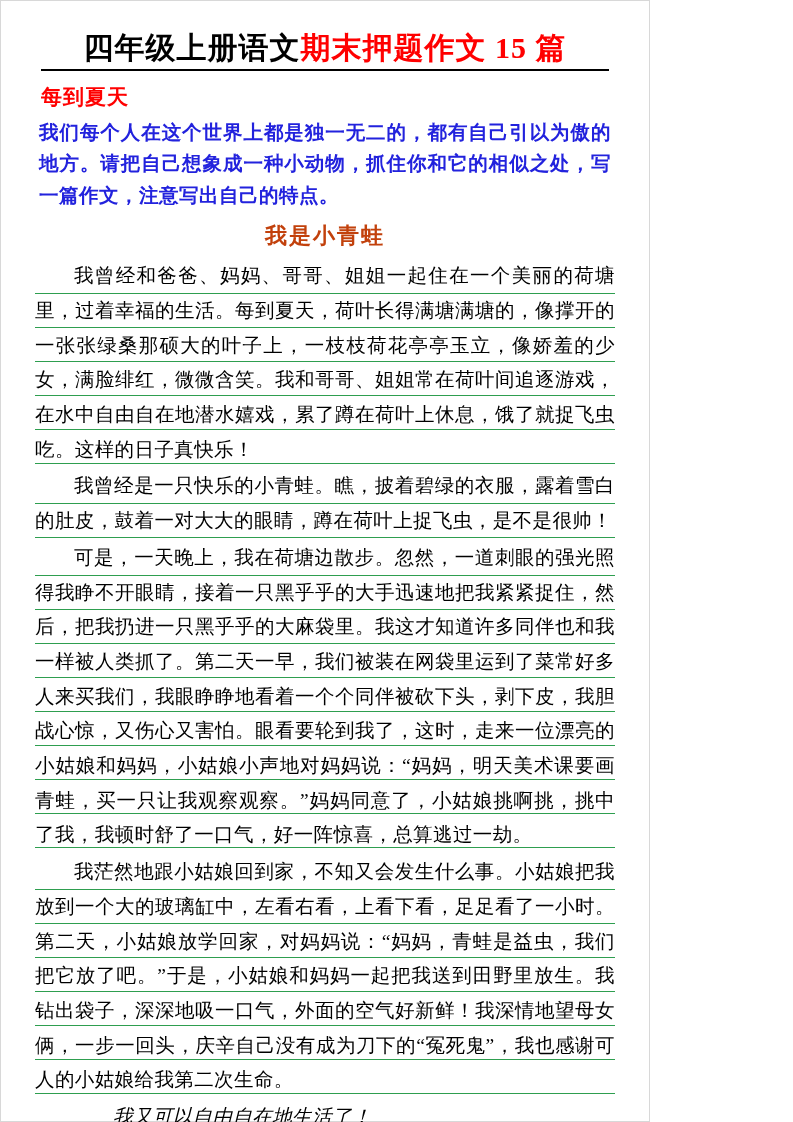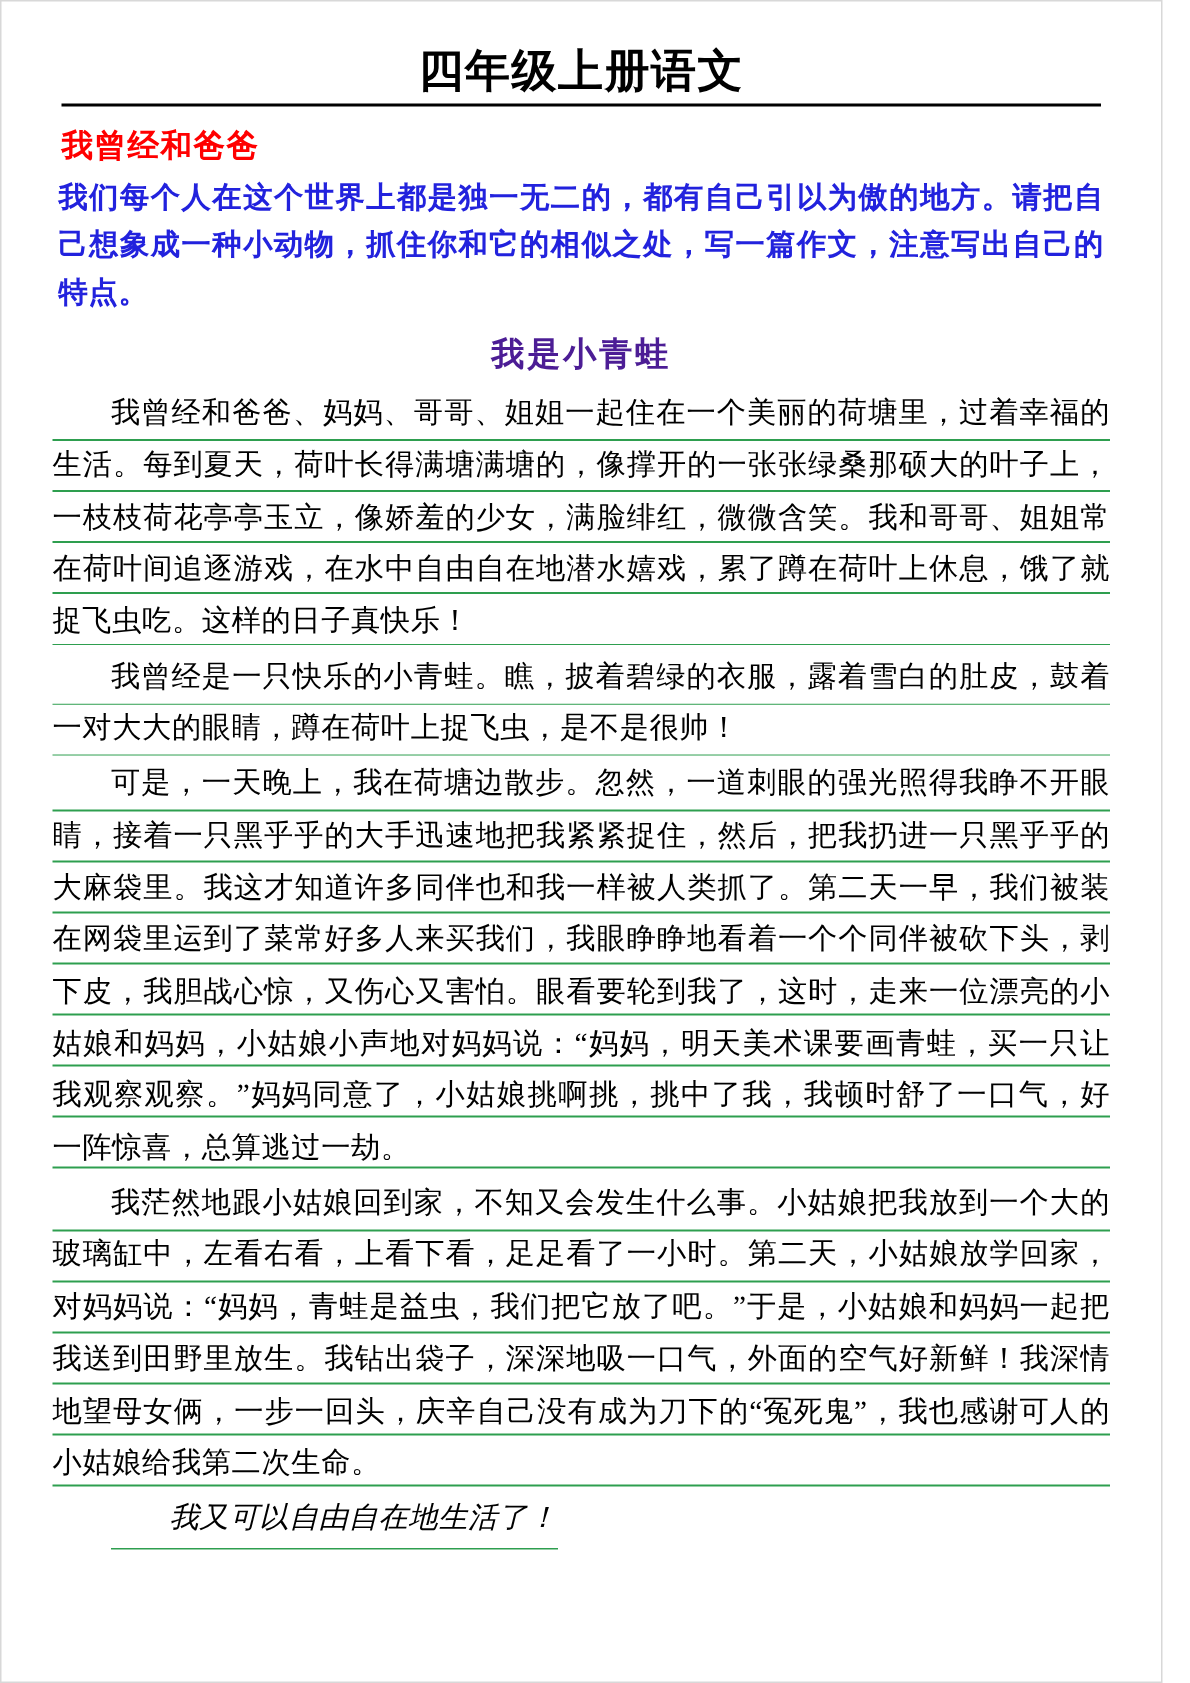--- a/index.html
+++ b/index.html
@@ -8,21 +8,21 @@
   }
   body {
     width: 793px;
     height: 1122px;
     background: #ffffff;
     font-family: "Liberation Serif", "DejaVu Serif", serif;
     overflow: hidden;
   }
   .page {
     position: relative;
-    width: 775px;
+    width: 650px;
     height: 1122px;
     box-sizing: border-box;
     padding: 28px 34px 10px 34px;
     border: 1px solid #d8d8d8;
   }
 
   
   .title-row {
     display: flex;
     justify-content: center;
@@ -53,21 +53,21 @@
     font-size: 19.5px;
     font-weight: bold;
     line-height: 1.62;
     letter-spacing: 0.5px;
     margin: 0 4px 8px 4px;
     text-align: justify;
   }
 
   
   .essay-title {
-    color: #4c1d95;
+    color: #c2410c;
     font-weight: bold;
     font-size: 22px;
     text-align: center;
     letter-spacing: 2px;
     margin: 10px 0 8px 0;
   }
 
   
   .essay {
     font-size: 19.5px;
@@ -103,24 +103,25 @@
   }
 </style>
 </head>
 <body>
 
 <div class="page">
 
   <div class="title-underline">
     <div class="title-row">
       <span class="title-black">四年级上册语文</span>
+      <span class="title-red">期末押题作文 15 篇</span>
     </div>
   </div>
 
-  <div class="prompt-heading">我曾经和爸爸</div>
+  <div class="prompt-heading">每到夏天</div>
 
   <div class="prompt-body">我们每个人在这个世界上都是独一无二的，都有自己引以为傲的地方。请把自己想象成一种小动物，抓住你和它的相似之处，写一篇作文，注意写出自己的特点。</div>
 
   <div class="essay-title">我是小青蛙</div>
 
   <div class="essay">
     <p class="para ruled">我曾经和爸爸、妈妈、哥哥、姐姐一起住在一个美丽的荷塘里，过着幸福的生活。每到夏天，荷叶长得满塘满塘的，像撑开的一张张绿桑那硕大的叶子上，一枝枝荷花亭亭玉立，像娇羞的少女，满脸绯红，微微含笑。我和哥哥、姐姐常在荷叶间追逐游戏，在水中自由自在地潜水嬉戏，累了蹲在荷叶上休息，饿了就捉飞虫吃。这样的日子真快乐！</p>
     <p class="para ruled">我曾经是一只快乐的小青蛙。瞧，披着碧绿的衣服，露着雪白的肚皮，鼓着一对大大的眼睛，蹲在荷叶上捉飞虫，是不是很帅！</p>
     <p class="para ruled">可是，一天晚上，我在荷塘边散步。忽然，一道刺眼的强光照得我睁不开眼睛，接着一只黑乎乎的大手迅速地把我紧紧捉住，然后，把我扔进一只黑乎乎的大麻袋里。我这才知道许多同伴也和我一样被人类抓了。第二天一早，我们被装在网袋里运到了菜常好多人来买我们，我眼睁睁地看着一个个同伴被砍下头，剥下皮，我胆战心惊，又伤心又害怕。眼看要轮到我了，这时，走来一位漂亮的小姑娘和妈妈，小姑娘小声地对妈妈说：“妈妈，明天美术课要画青蛙，买一只让我观察观察。”妈妈同意了，小姑娘挑啊挑，挑中了我，我顿时舒了一口气，好一阵惊喜，总算逃过一劫。</p>
     <p class="para ruled">我茫然地跟小姑娘回到家，不知又会发生什么事。小姑娘把我放到一个大的玻璃缸中，左看右看，上看下看，足足看了一小时。第二天，小姑娘放学回家，对妈妈说：“妈妈，青蛙是益虫，我们把它放了吧。”于是，小姑娘和妈妈一起把我送到田野里放生。我钻出袋子，深深地吸一口气，外面的空气好新鲜！我深情地望母女俩，一步一回头，庆辛自己没有成为刀下的“冤死鬼”，我也感谢可人的小姑娘给我第二次生命。</p>

